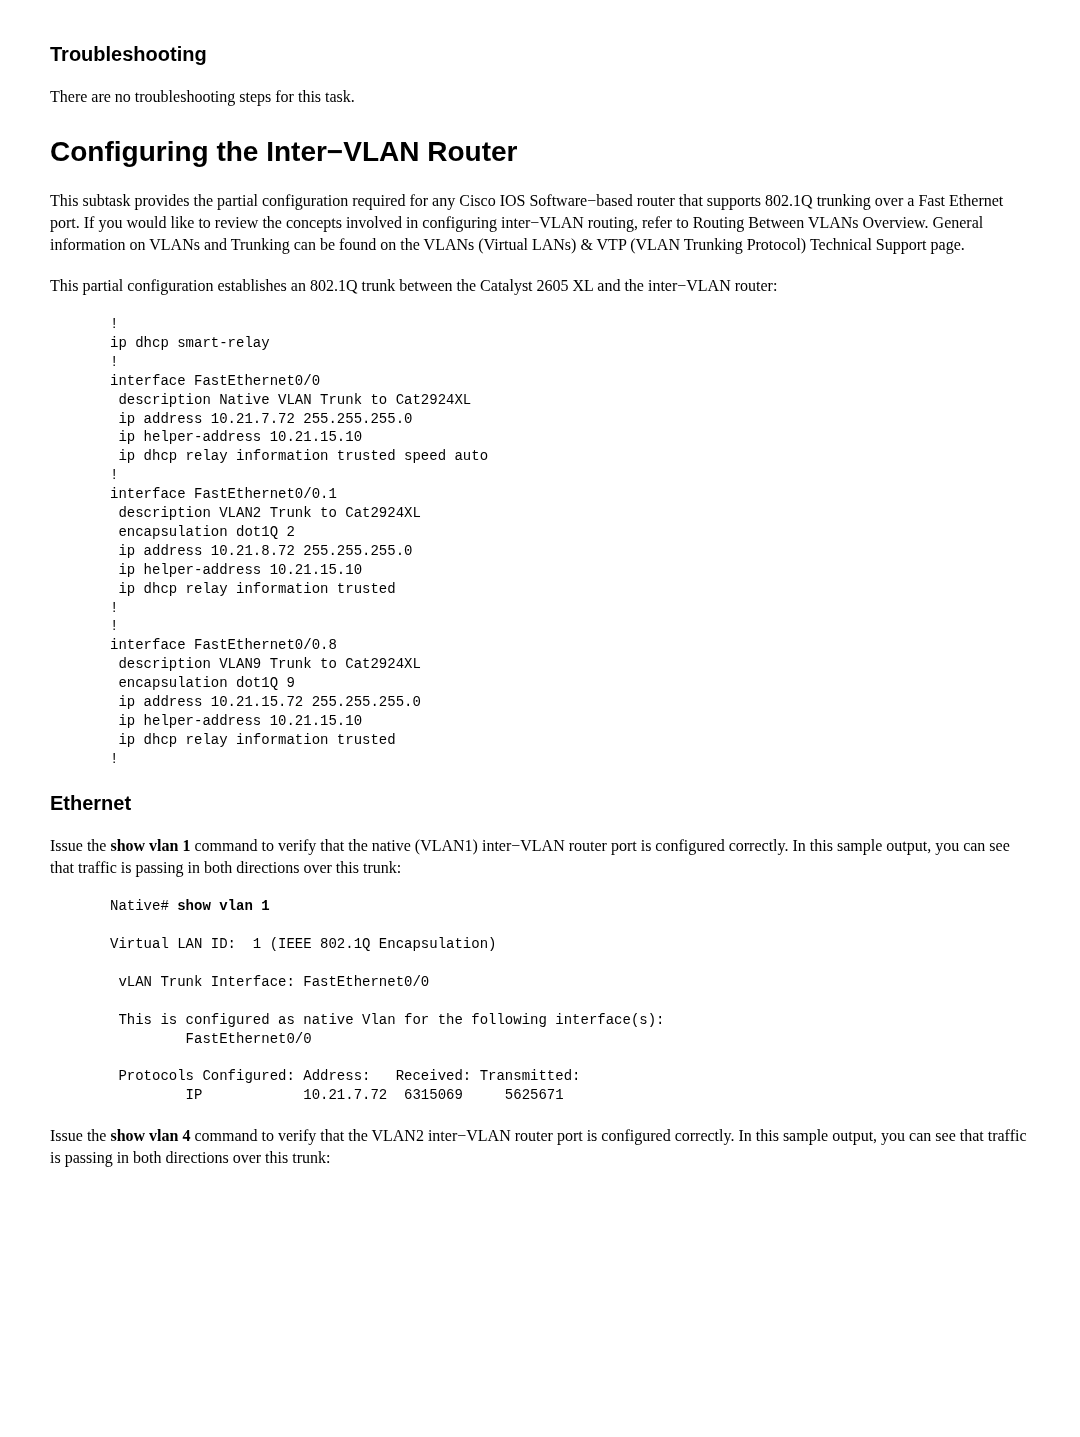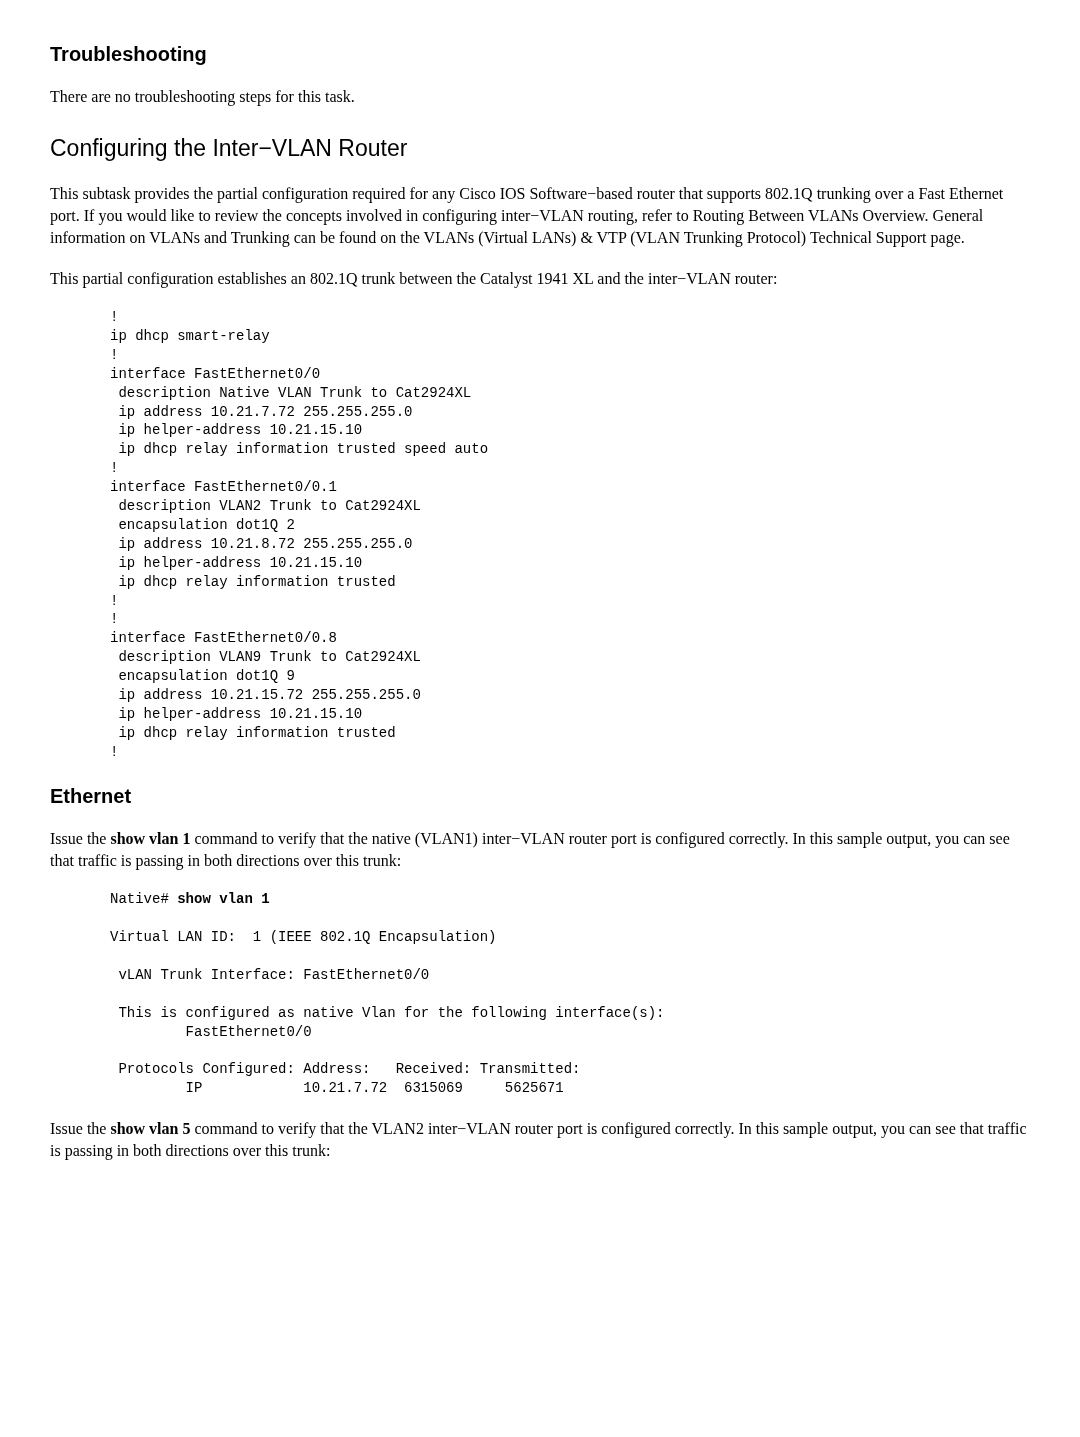--- a/index.html
+++ b/index.html
@@ -12,22 +12,22 @@
       line-height: 1.4;
     }
     h3 {
       font-family: Arial, Helvetica, sans-serif;
       font-weight: bold;
       font-size: 20px;
       margin: 0 0 18px 0;
     }
     h2 {
       font-family: Arial, Helvetica, sans-serif;
-      font-weight: normal;
-      font-size: 23px;
+      font-weight: bold;
+      font-size: 28px;
       margin: 24px 0 18px 0;
     }
     p {
       margin: 16px 0 18px 0;
     }
     pre {
       font-family: 'Courier New', Courier, monospace;
       font-size: 14px;
       white-space: pre;
       margin: 10px 0 20px 60px;
@@ -41,21 +41,21 @@
 <body>
 
 <h3>Troubleshooting</h3>
 
 <p>There are no troubleshooting steps for this task.</p>
 
 <h2>Configuring the Inter−VLAN Router</h2>
 
 <p>This subtask provides the partial configuration required for any Cisco IOS Software−based router that supports 802.1Q trunking over a Fast Ethernet port. If you would like to review the concepts involved in configuring inter−VLAN routing, refer to Routing Between VLANs Overview. General information on VLANs and Trunking can be found on the VLANs (Virtual LANs) &amp; VTP (VLAN Trunking Protocol) Technical Support page.</p>
 
-<p>This partial configuration establishes an 802.1Q trunk between the Catalyst 1941 XL and the inter−VLAN router:</p>
+<p>This partial configuration establishes an 802.1Q trunk between the Catalyst 2605 XL and the inter−VLAN router:</p>
 
 <pre>!
 ip dhcp smart-relay
 !
 interface FastEthernet0/0
  description Native VLAN Trunk to Cat2924XL
  ip address 10.21.7.72 255.255.255.0
  ip helper-address 10.21.15.10
  ip dhcp relay information trusted speed auto
 !
@@ -84,13 +84,13 @@
 Virtual LAN ID:  1 (IEEE 802.1Q Encapsulation)
 
  vLAN Trunk Interface: FastEthernet0/0
 
  This is configured as native Vlan for the following interface(s):
          FastEthernet0/0
 
  Protocols Configured: Address:   Received: Transmitted:
          IP            10.21.7.72  6315069     5625671</span></pre>
 
-<p><span>Issue the </span><span class="cmd">show vlan 5</span><span> command to verify that the VLAN2 inter−VLAN router port is configured correctly. In this sample output, you can see that traffic is passing in both directions over this trunk:</span></p>
+<p><span>Issue the </span><span class="cmd">show vlan 4</span><span> command to verify that the VLAN2 inter−VLAN router port is configured correctly. In this sample output, you can see that traffic is passing in both directions over this trunk:</span></p>
 
 </body></html>

